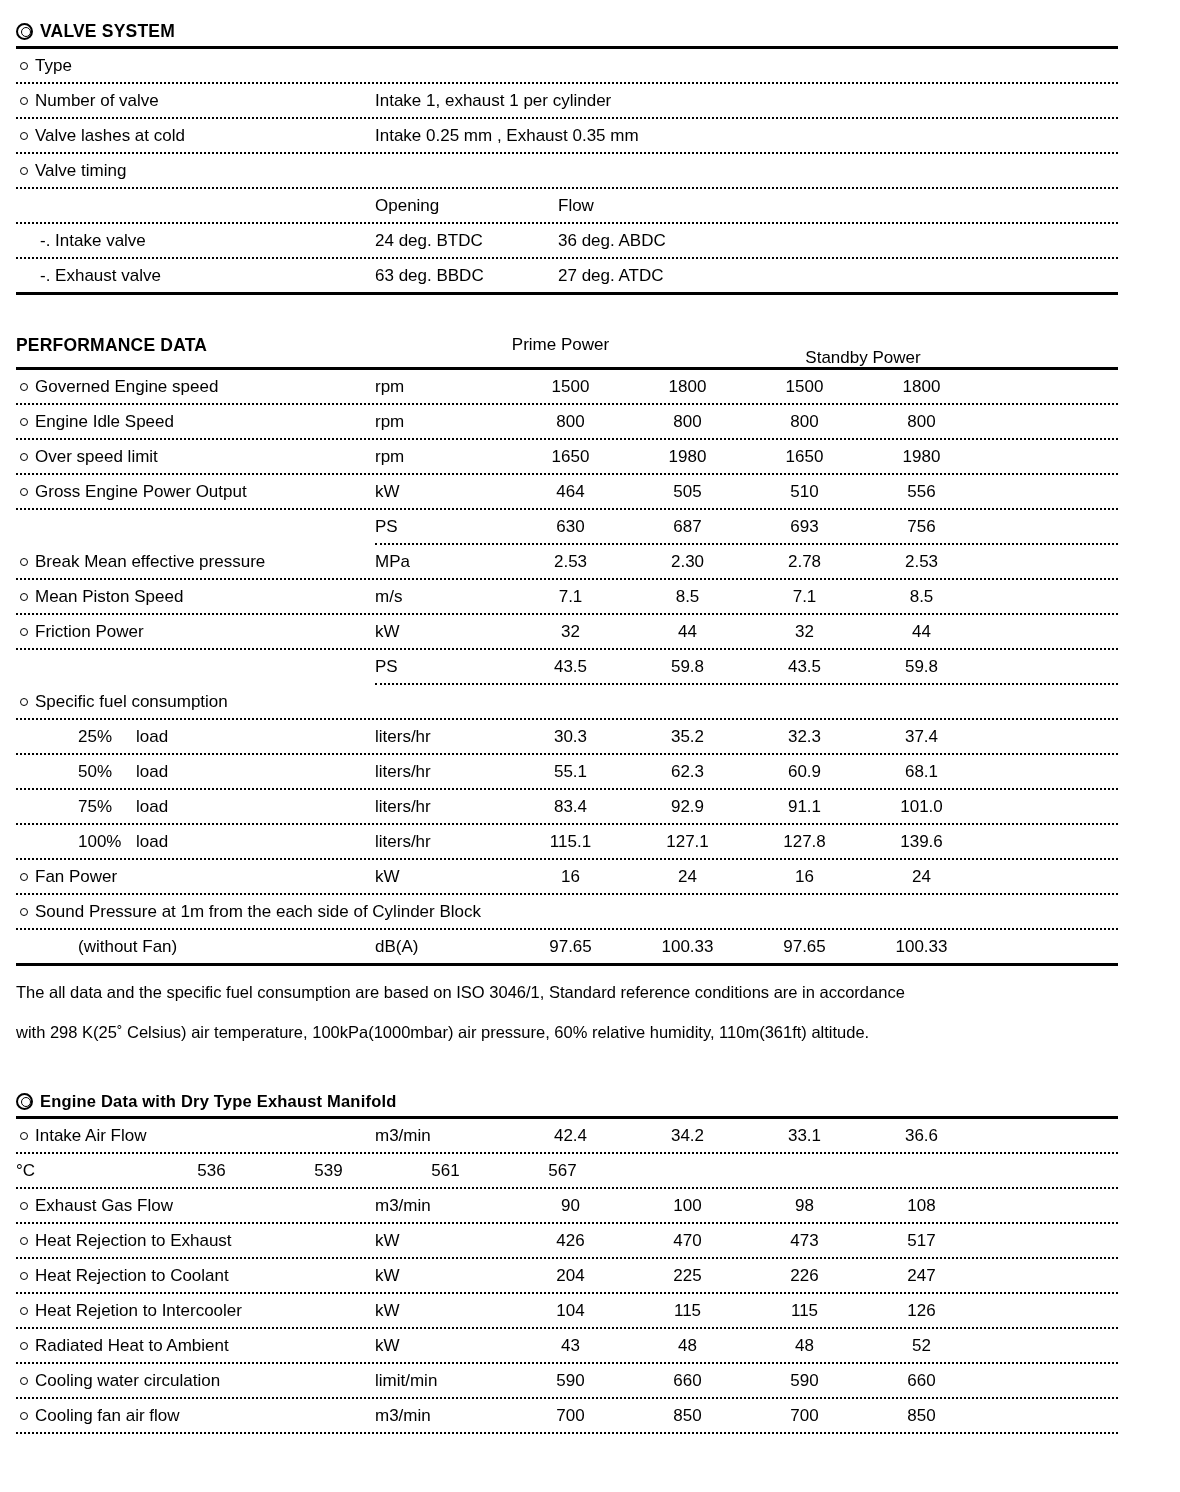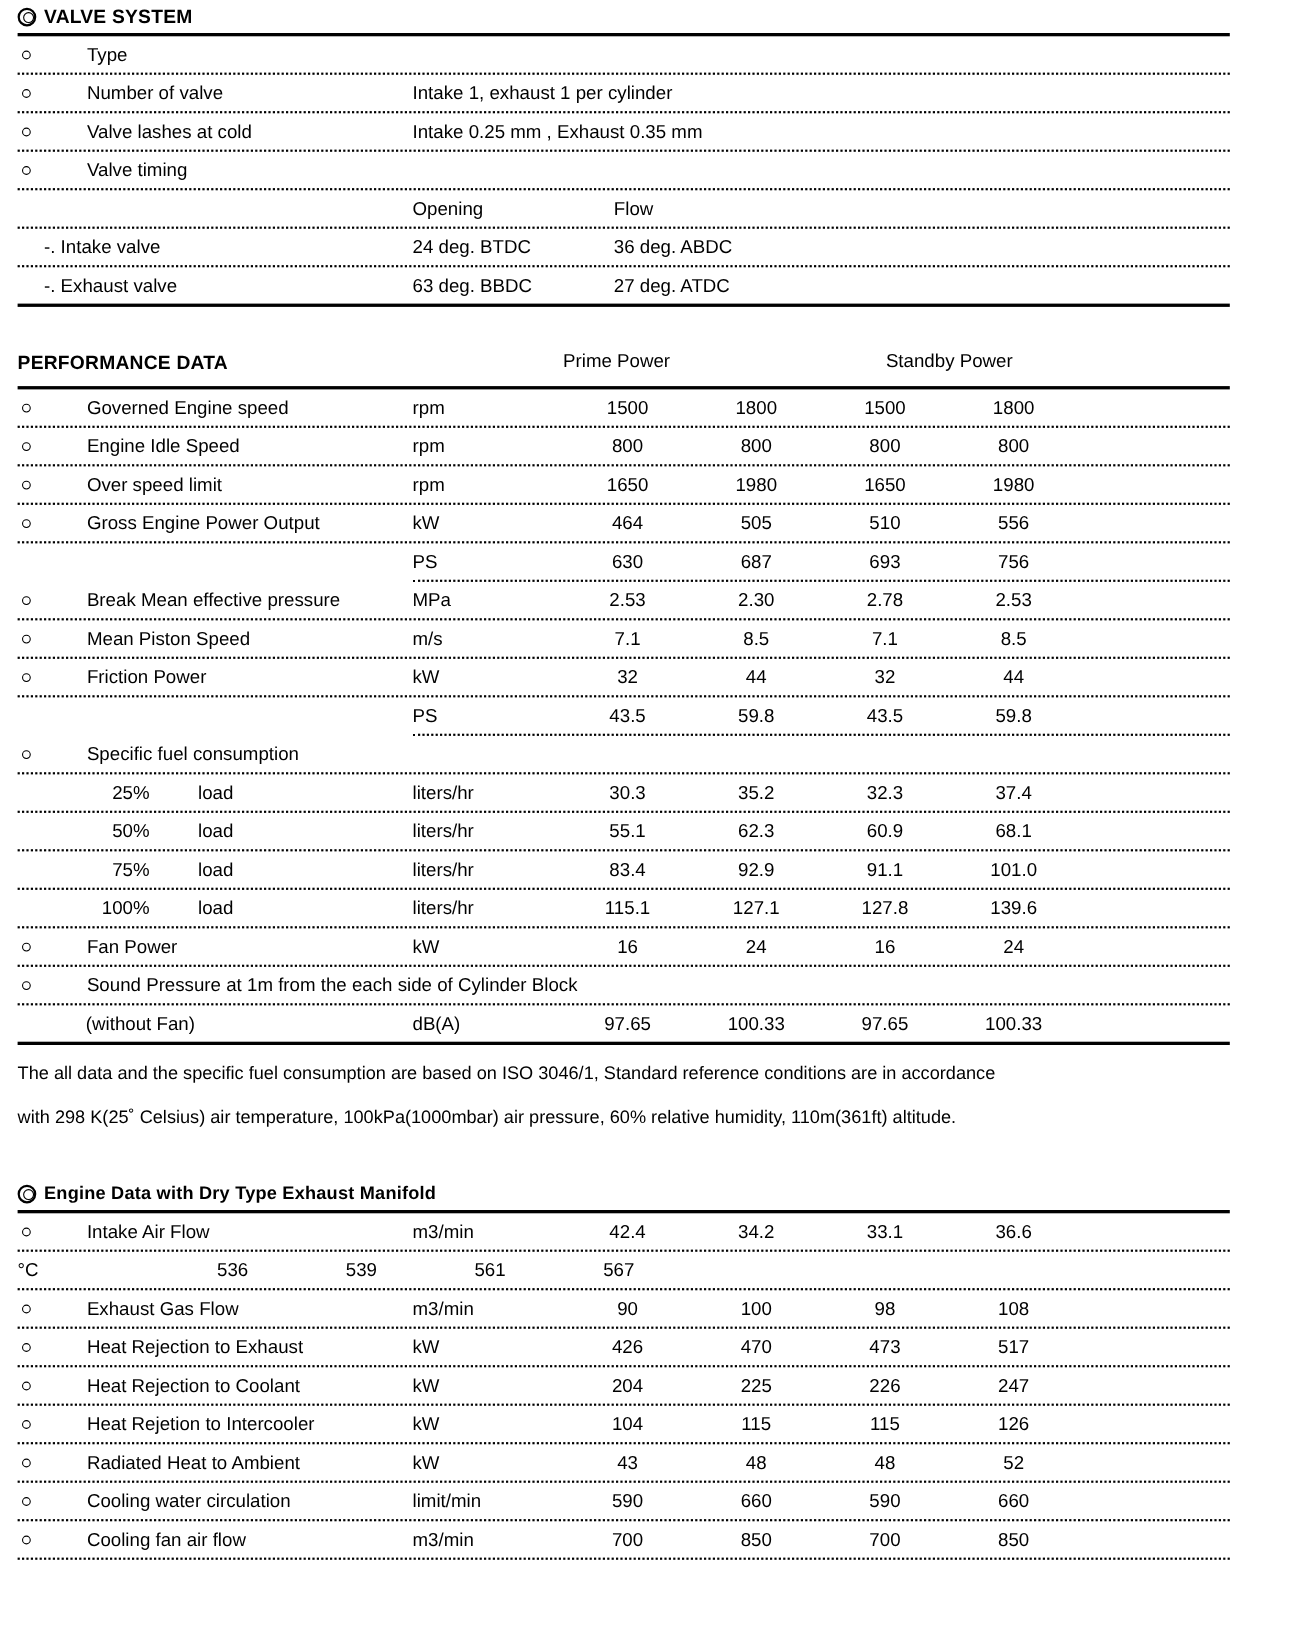--- a/index.html
+++ b/index.html
@@ -8,21 +8,21 @@
     background: #ffffff;
   }
   body {
     width: 1180px; height: 1492px;
     font-family: "Liberation Sans", sans-serif;
     color: #000000;
     position: relative;
     overflow: hidden;
   }
 
-  .page { position: relative; width: 1134px; padding: 0 16px; }
+  .page { position: relative; width: 1134px; padding: 16px 16px; }
 
   
   .sec-head {
     position: relative;
     height: 30px;
     display: flex;
     align-items: center;
   }
   .sec-head .dblcirc {
     display: inline-block;
@@ -81,42 +81,41 @@
     align-items: center;
     height: 33px;
     font-size: 17px;
     white-space: nowrap;
   }
   .row .lbl {
     flex: 0 0 359px;
     display: flex;
     align-items: center;
     overflow: hidden;
-    gap: 44px;
   }
   .row .bullet {
     display: inline-block;
     width: 8px; height: 8px;
     border: 1.6px solid #000;
     border-radius: 50%;
     margin: 0 7px 0 4px;
     flex: 0 0 auto;
   }
   .row .lbl-text { overflow: hidden; text-overflow: clip; }
   .row .lbl.indent { padding-left: 24px; }
   .row .lbl.indent2 { padding-left: 62px; }
   .row .unit { flex: 0 0 137px; }
   .row .v { flex: 0 0 117px; text-align: center; }
 
   
   .row .spanval { flex: 0 0 183px; }
   .row .spanval2 { flex: 1 1 auto; }
 
   
-  .pct { display: inline-block; width: 58px; text-align: right; }
+  .pct { display: inline-block; width: 58px; }
 
   
   .notes {
     font-size: 16.5px;
     line-height: 40px;
     padding-top: 6px;
   }
 
   .gap-lg { height: 40px; }
   .gap-md { height: 34px; }
@@ -193,21 +192,21 @@
   <hr class="rule-thick">
 
   <div class="gap-lg"></div>
 
   <div class="head-row">
     <span class="hl" style="flex:0 0 359px;">
       <span class="dblcirc"></span>
       <span class="sec-title">PERFORMANCE DATA</span>
     </span>
     <span class="grp" style="flex:0 0 371px;">Prime Power</span>
-    <span class="grp" style="flex:0 0 234px;">Standby Power</span>
+    <span class="grp" style="flex:0 0 234px;margin-top:13px;">Standby Power</span>
   </div>
   <hr class="rule-thick">
 
   <div id="perf-body">
       <div class="row">
         <span class="lbl">
           <span class="bullet"></span>
           <span class="lbl-text">Governed Engine speed</span>
         </span>
         <span class="unit">rpm</span>

